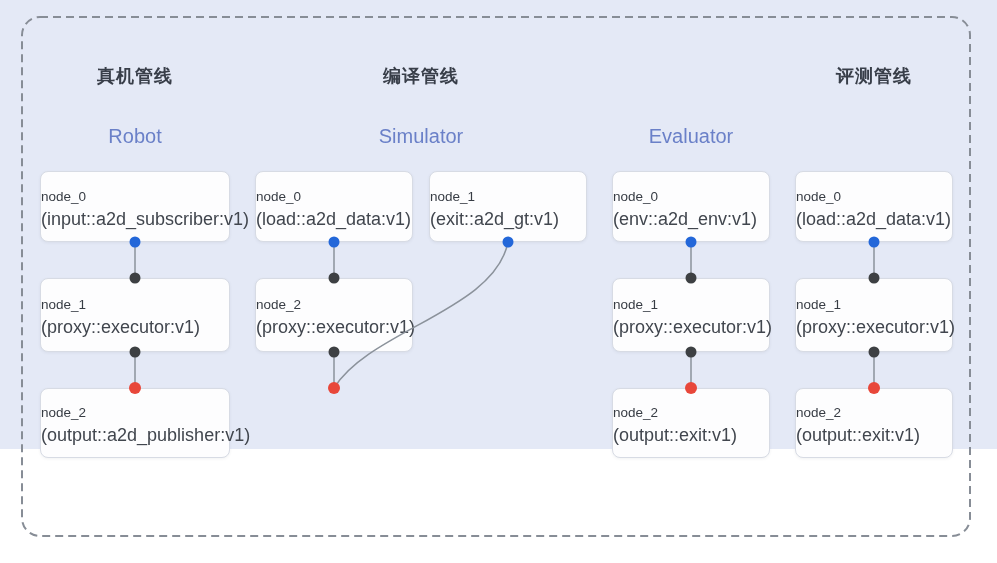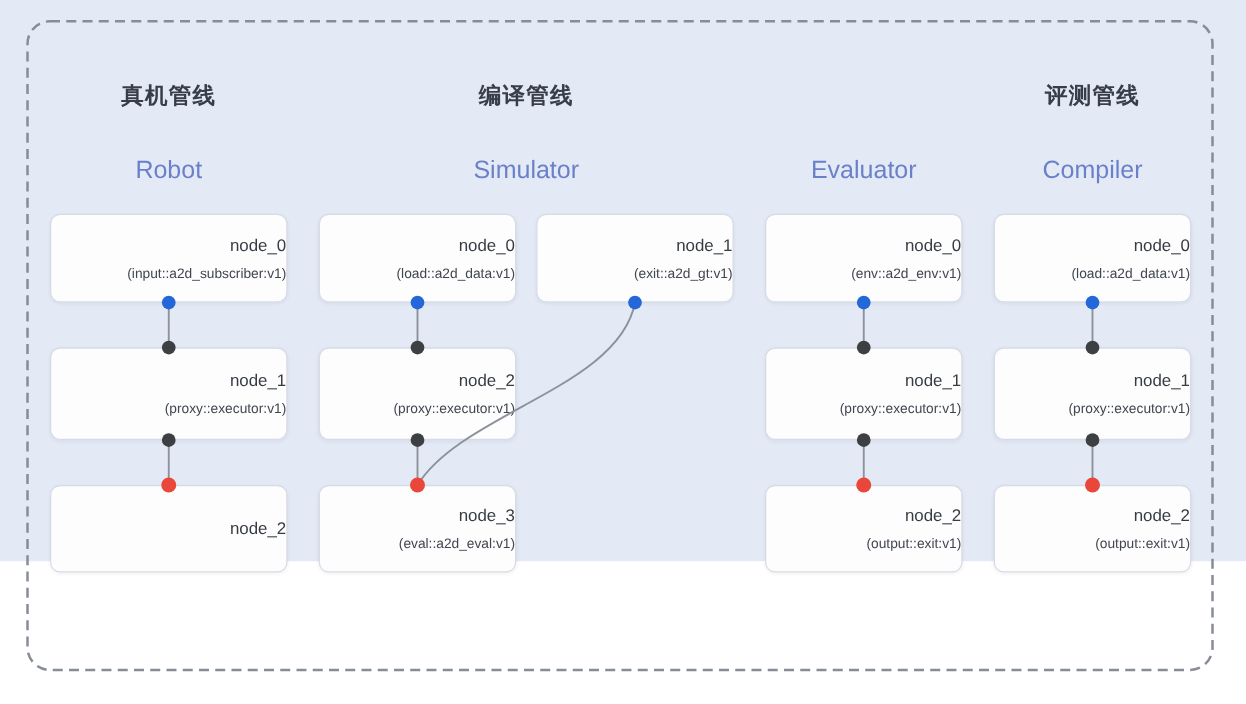--- a/index.html
+++ b/index.html
@@ -36,29 +36,29 @@
     position:absolute;display:block;width:220px;text-align:center;
     font-size:20px;font-weight:400;color:#6a80c8;
   }
   .node-box{
     position:absolute;
     background:#fdfdfe;
     border:1px solid #d7dbe4;
     border-radius:8px;
     box-shadow:0 1px 3px rgba(60,70,90,.07);
     display:flex;flex-direction:column;
-    align-items:flex-end;justify-content:center;
+    align-items:flex-start;justify-content:center;
     box-sizing:border-box;
   }
   .node-name{
     font-size:13.5px;color:#373c44;line-height:24px;
     white-space:nowrap;
   }
   .node-type{
-    font-size:11px;color:#41464e;line-height:20px;
+    font-size:18px;color:#41464e;line-height:20px;
     white-space:nowrap;
   }
 </style>
 </head>
 <body>
 
 <div class="canvas">
   <div class="board">
 
     <div class="pipe-header" style="left:25px;top:64px;">
@@ -69,49 +69,45 @@
     <div class="pipe-header" style="left:311px;top:64px;">
       <span class="pipe-title-zh">编译管线</span>
     </div>
     <span class="pipe-title-en" style="left:311px;top:125px;">Simulator</span>
 
     <span class="pipe-title-en" style="left:581px;top:125px;">Evaluator</span>
 
     <div class="pipe-header" style="left:764px;top:64px;">
       <span class="pipe-title-zh">评测管线</span>
     </div>
-    <span class="pipe-title-en" style="left:764px;top:125px;">Compiler</span>
 
     <div class="node-box" style="left:40px;top:171px;width:190px;height:71px;">
       <span class="node-name">node_0</span>
       <span class="node-type">(input::a2d_subscriber:v1)</span>
     </div>
     <div class="node-box" style="left:40px;top:278px;width:190px;height:74px;">
       <span class="node-name">node_1</span>
       <span class="node-type">(proxy::executor:v1)</span>
     </div>
     <div class="node-box" style="left:40px;top:388px;width:190px;height:70px;">
       <span class="node-name">node_2</span>
+      <span class="node-type">(output::a2d_publisher:v1)</span>
     </div>
 
     <div class="node-box" style="left:255px;top:171px;width:158px;height:71px;">
       <span class="node-name">node_0</span>
       <span class="node-type">(load::a2d_data:v1)</span>
     </div>
     <div class="node-box" style="left:429px;top:171px;width:158px;height:71px;">
       <span class="node-name">node_1</span>
       <span class="node-type">(exit::a2d_gt:v1)</span>
     </div>
     <div class="node-box" style="left:255px;top:278px;width:158px;height:74px;">
       <span class="node-name">node_2</span>
       <span class="node-type">(proxy::executor:v1)</span>
-    </div>
-    <div class="node-box" style="left:255px;top:388px;width:158px;height:70px;">
-      <span class="node-name">node_3</span>
-      <span class="node-type">(eval::a2d_eval:v1)</span>
     </div>
 
     <div class="node-box" style="left:612px;top:171px;width:158px;height:71px;">
       <span class="node-name">node_0</span>
       <span class="node-type">(env::a2d_env:v1)</span>
     </div>
     <div class="node-box" style="left:612px;top:278px;width:158px;height:74px;">
       <span class="node-name">node_1</span>
       <span class="node-type">(proxy::executor:v1)</span>
     </div>

